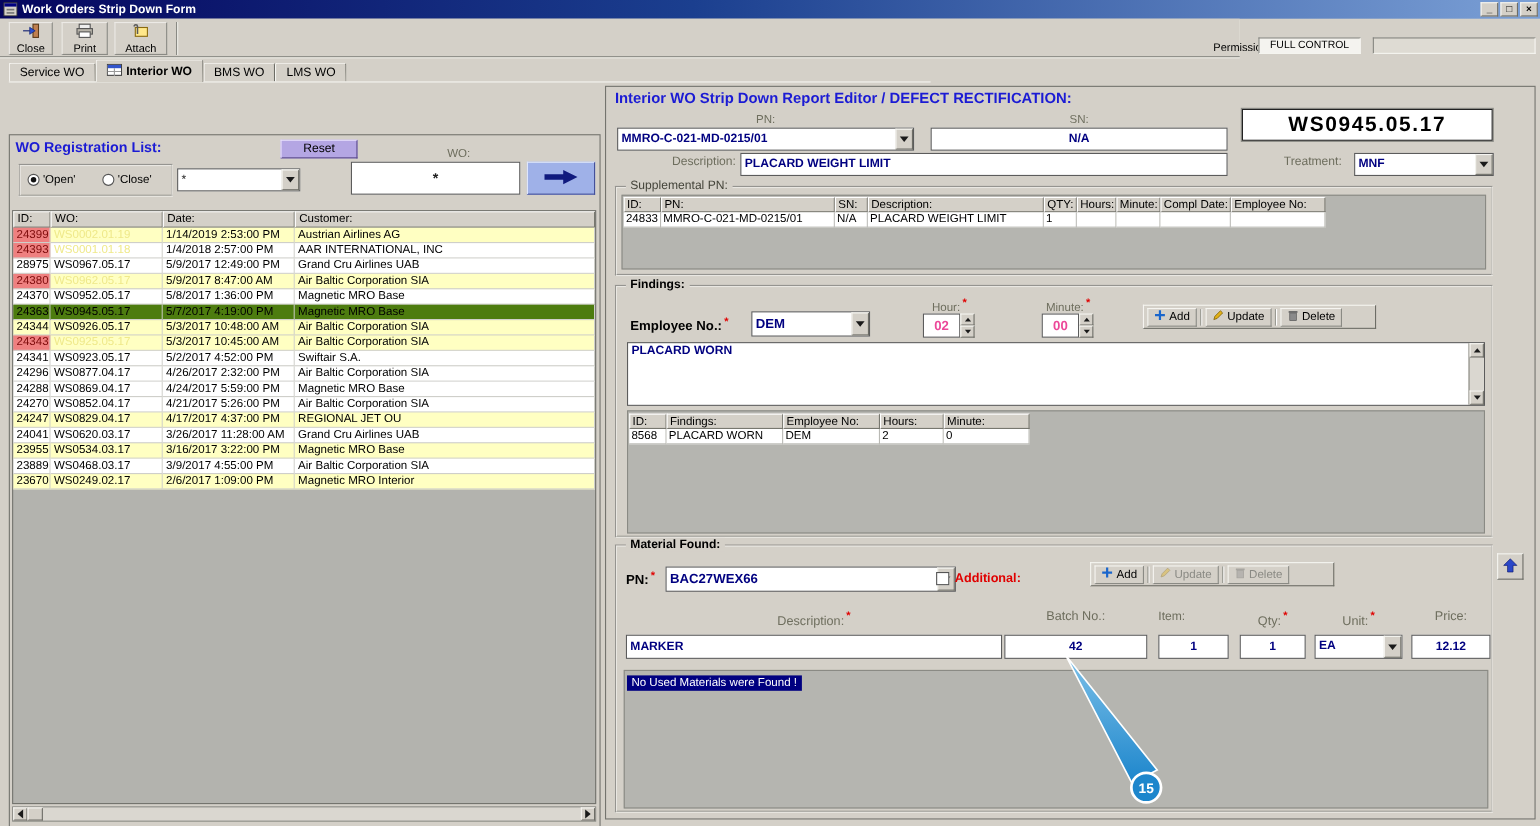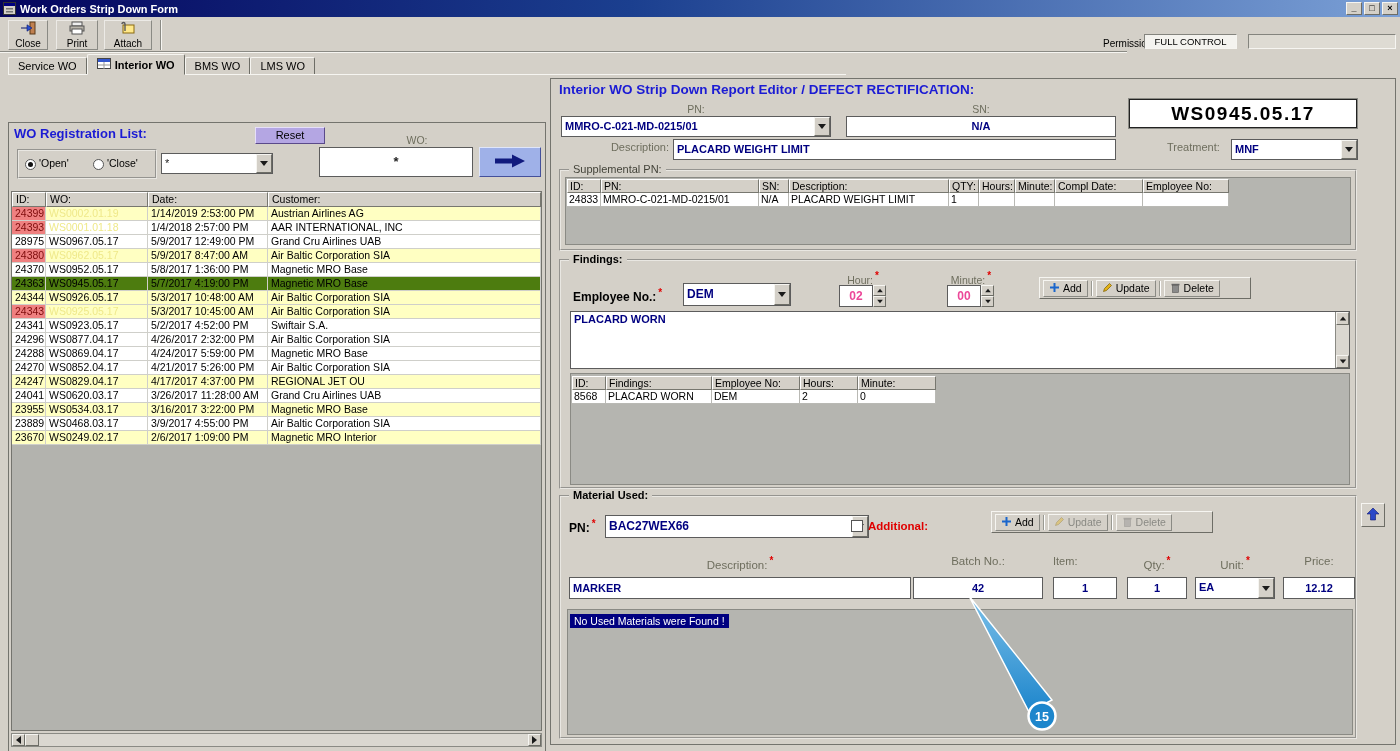--- a/index.html
+++ b/index.html
@@ -82,21 +82,21 @@
   .grayfill { position:absolute; background:#b5b5b0; border:1px solid #8a8a84; }
 
   
   .dtable { position:absolute; font-size:10.5px; }
   .dt-row { display:flex; }
   .dt-h { background:#d4d0c8; border:1px solid; border-color:#fff #77776f #77776f #fff;
     height:14px; line-height:12px; padding:0 2px; white-space:nowrap; overflow:hidden; }
   .dt-c { background:#fff; border-right:1px solid #b9b9b4; border-bottom:1px solid #b9b9b4;
     height:14px; line-height:13px; padding:0 2px; white-space:nowrap; overflow:hidden; }
   .sc0{width:34px}.sc1{width:158px}.sc2{width:30px}.sc3{width:160px}.sc4{width:30px}
-  .sc5{width:36px}.sc6{width:40px}.sc7{width:88px}.sc8{width:86px}
+  .sc5{width:36px}.sc6{width:40px}.sc7{width:64px}.sc8{width:86px}
   .fc0{width:34px}.fc1{width:106px}.fc2{width:88px}.fc3{width:58px}.fc4{width:78px}
 
   
   .grid { position:absolute; background:#b3b3ae; border:1px solid #74746e; overflow:hidden; }
   .grid-head { display:flex; }
   .gh-cell { background:#d4d0c8; border:1px solid; border-color:#fff #77776f #77776f #fff;
     height:15px; line-height:13px; padding:0 3px; font-size:10.5px; }
   .grid-row { display:flex; height:14px; }
   .cell { background:#fff; border-right:1px solid #cfcfca; border-bottom:1px solid #cfcfca;
     font-size:10.5px; line-height:13px; padding:0 3px; white-space:nowrap; overflow:hidden; }
@@ -516,21 +516,21 @@
           <div class="dt-c fc1">PLACARD WORN</div>
           <div class="dt-c fc2">DEM</div>
           <div class="dt-c fc3">2</div>
           <div class="dt-c fc4">0</div>
         </div>
       </div>
     </div>
   </div>
 
   <div class="gbox" style="left:8px;top:416px;width:798px;height:244px;">
-    <span class="legend bold">Material Used:</span>
+    <span class="legend bold">Material Found:</span>
 
     <span class="abs big-label" style="left:8px;top:21px;"><span>PN:</span><span class="req">*</span></span>
     <div class="dd" style="left:44px;top:18px;width:264px;height:23px;">
       <span class="dd-txt" style="font-size:12px;line-height:20px;">BAC27WEX66</span>
       <span class="dd-btn">
           <span class="tri-down"></span>
         </span>
     </div>
     <span class="checkbox" style="left:290px;top:23px;"></span>
     <span class="abs" style="left:307px;top:23px;color:#e00000;font-weight:bold;font-size:11.5px;">Additional:</span>

